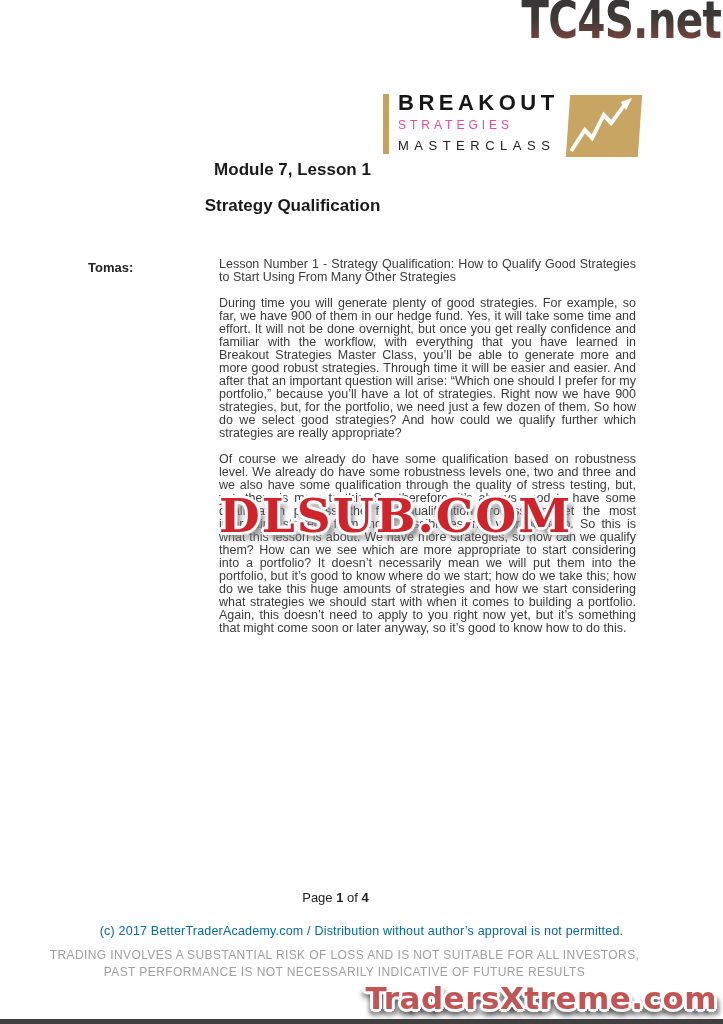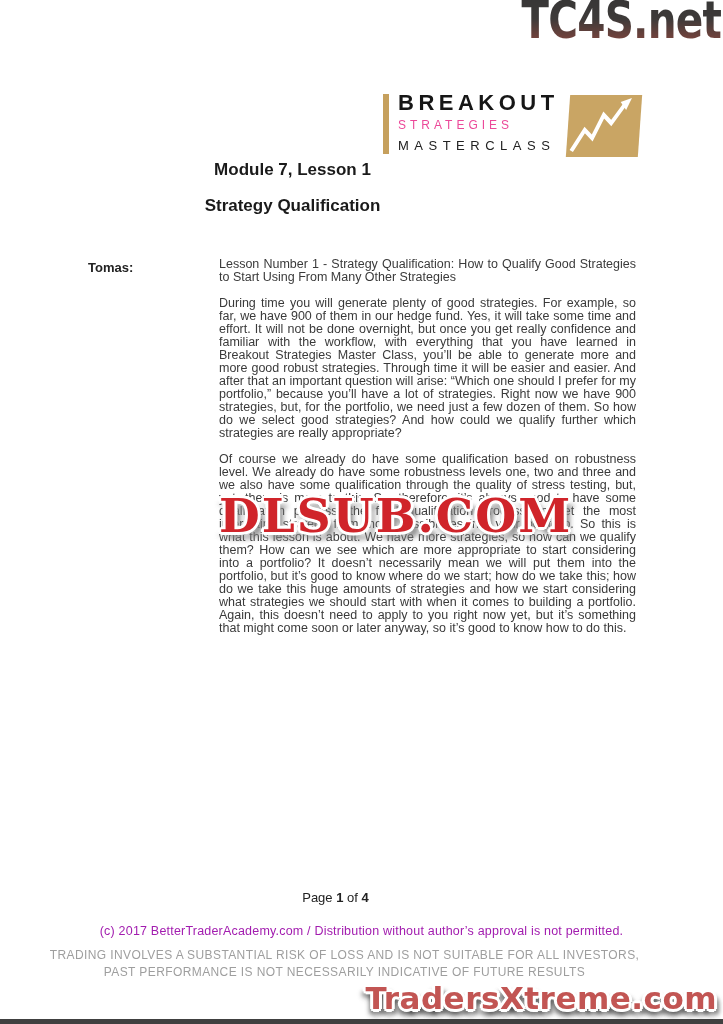--- a/index.html
+++ b/index.html
@@ -42,21 +42,21 @@
          color:#d0242a;white-space:nowrap;
          text-shadow:
            -2px -2px 0 #fff, 2px -2px 0 #fff, -2px 2px 0 #fff, 2px 2px 0 #fff,
            -3px 0 0 #fff, 3px 0 0 #fff, 0 -3px 0 #fff, 0 3px 0 #fff,
            6px 7px 5px rgba(130,130,130,.85), -3px 5px 4px rgba(160,160,160,.45);}
 
   
   .pagenum{position:absolute;left:0;top:890px;width:671px;text-align:center;
            font-size:13px;color:#222;}
   .copyright{position:absolute;left:0;top:924px;width:723px;text-align:center;
-             font-size:12.5px;color:#a21caf;letter-spacing:.2px;}
+             font-size:12.5px;color:#0369a1;letter-spacing:.2px;}
   .disclaimer{position:absolute;left:0;top:947px;width:689px;text-align:center;
               font-size:12px;line-height:16.5px;color:#9e9e9e;letter-spacing:.4px;}
 
   
   .tx{position:absolute;top:980px;right:6px;
       font-family:"DejaVu Sans",sans-serif;font-weight:bold;font-size:31px;letter-spacing:.5px;
       color:#c25553;white-space:nowrap;
       text-shadow:
         -2px -2px 0 #fff, 2px -2px 0 #fff, -2px 2px 0 #fff, 2px 2px 0 #fff,
         -3px 0 0 #fff, 3px 0 0 #fff, 0 -3px 0 #fff, 0 3px 0 #fff,

